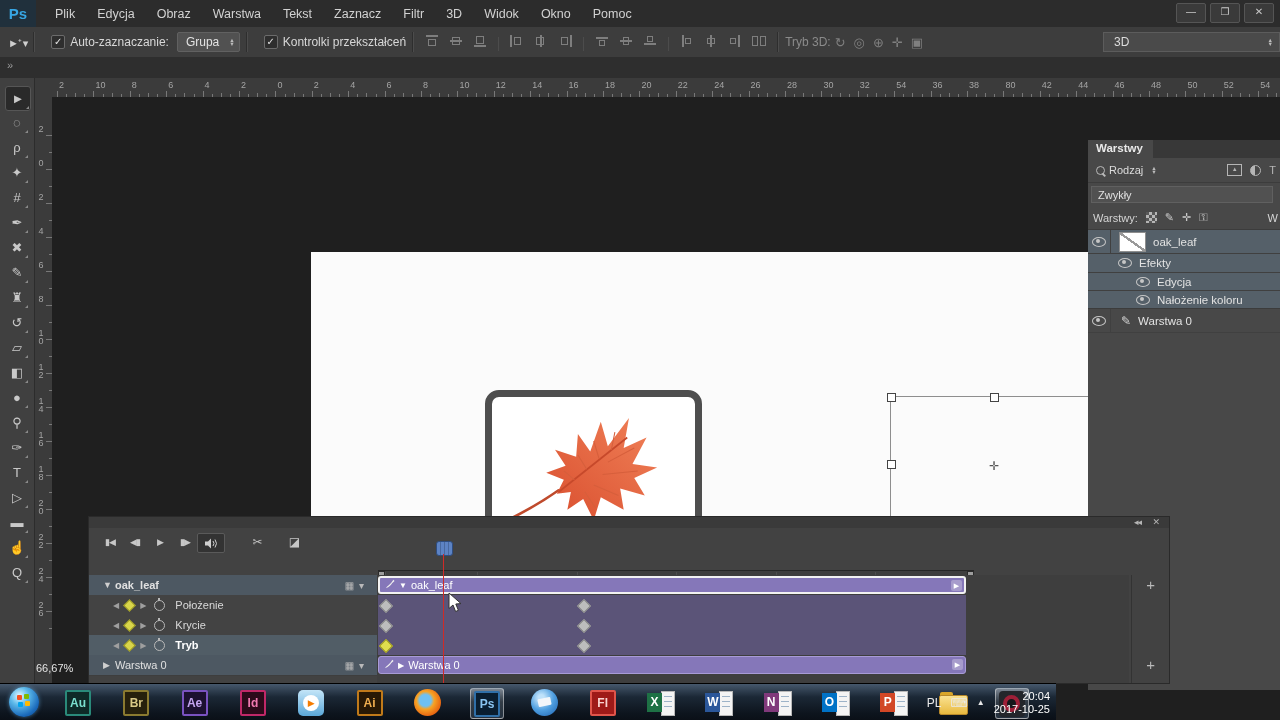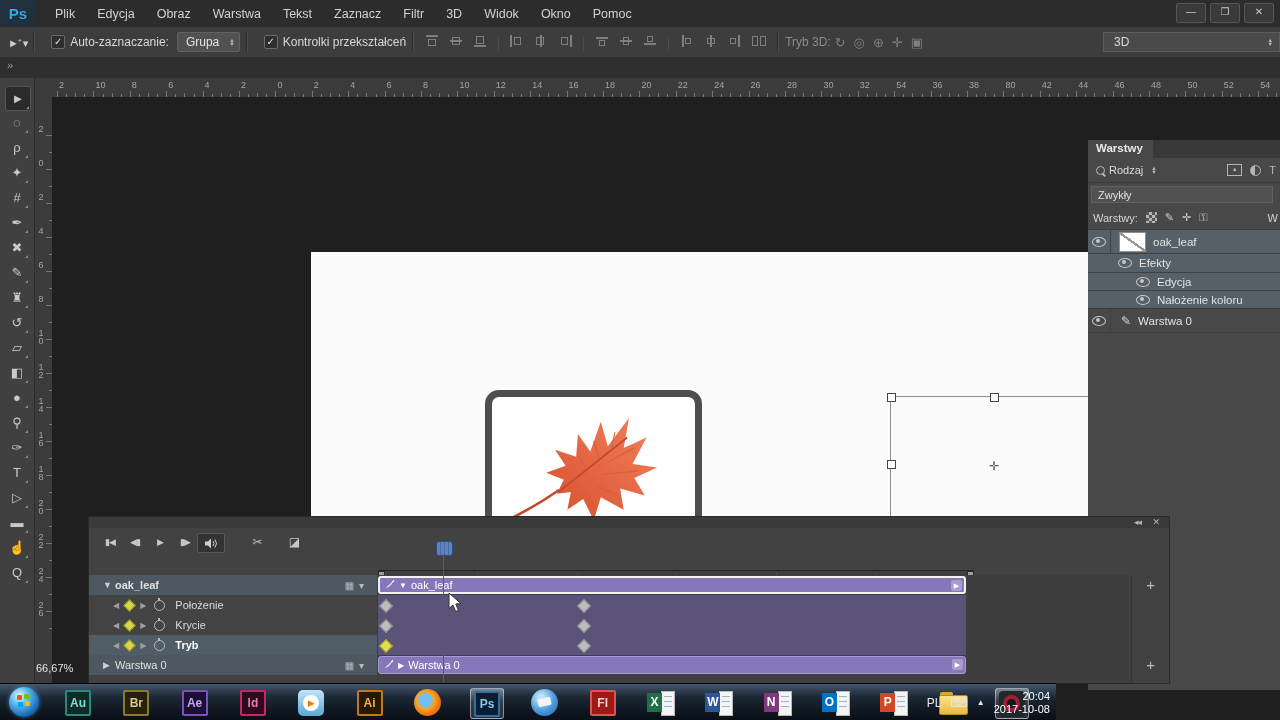--- a/index.html
+++ b/index.html
@@ -814,18 +814,18 @@
             <div style="width: 17px; height: 17px; border-radius: 50%; border: 4px solid rgb(158, 32, 56); box-sizing: border-box; background: rgb(21, 23, 26);"></div>
           </div>
         </div>
       </div>
     <div id="tray">
       <span class="trayic">PL</span>
       <span class="trayic">⌨</span>
       <span class="trayic" style="font-size:8px;">▲</span>
       <div id="trayclock">
         <div>20:04</div>
-        <div>2017-10-08</div>
+        <div>2017-10-25</div>
       </div>
     </div>
   </div>
 
 </div>
 
 </body></html>

